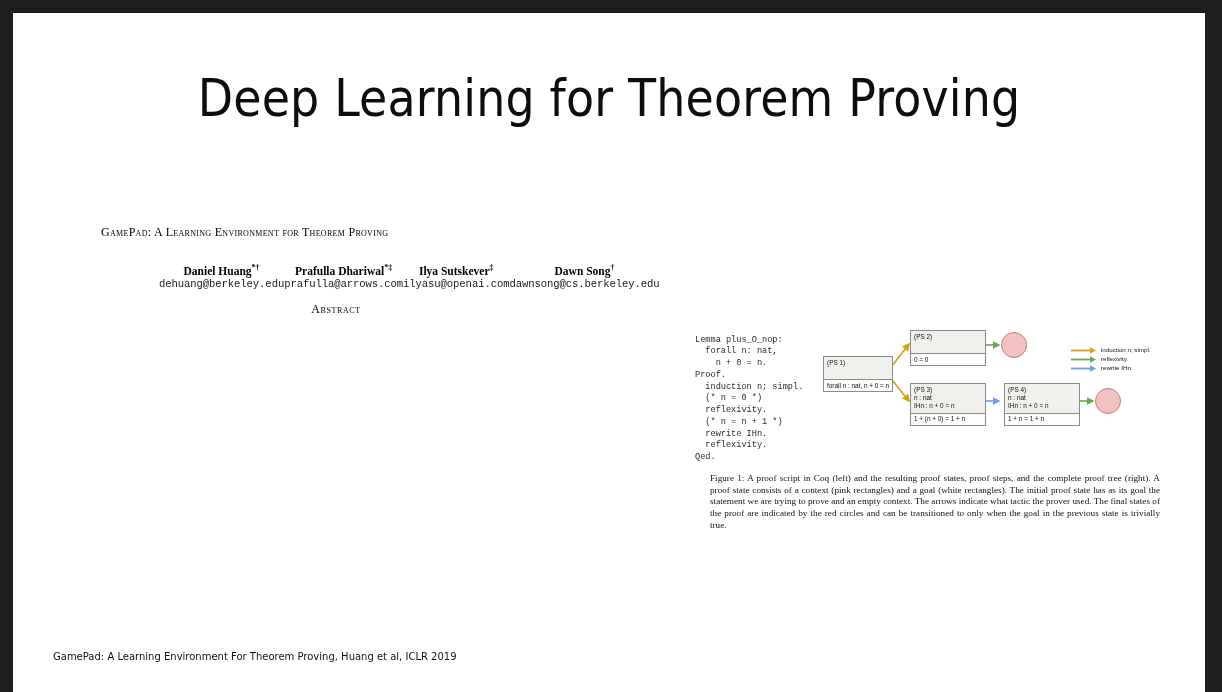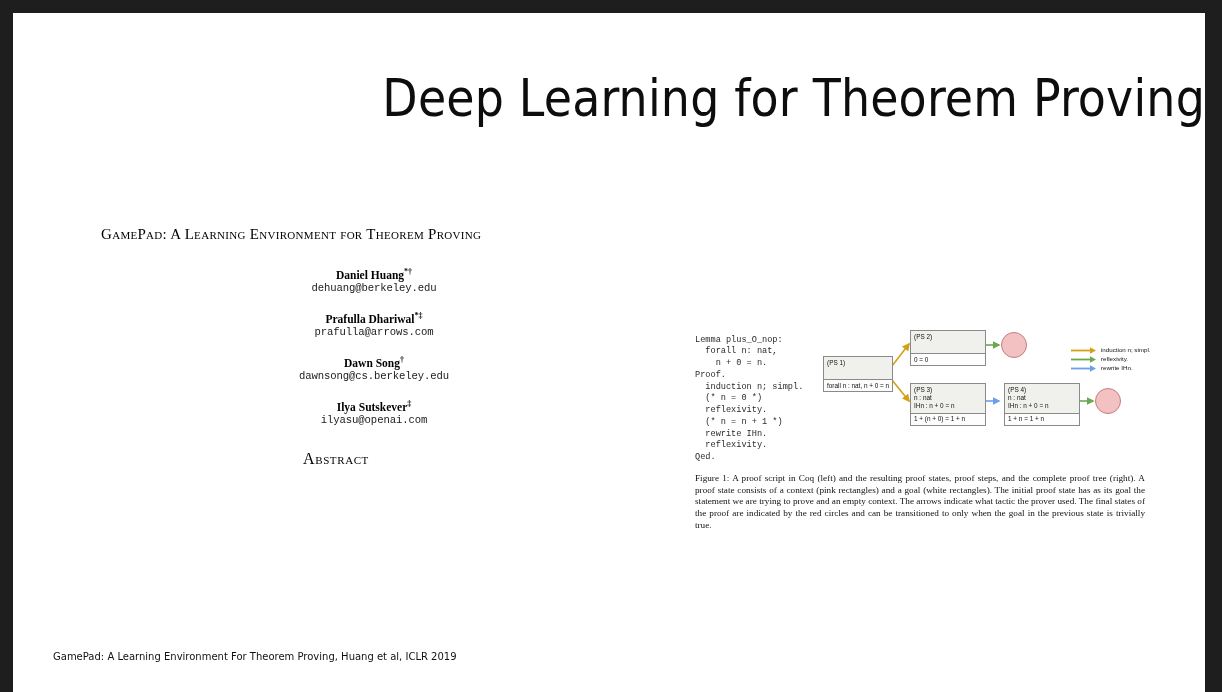--- a/index.html
+++ b/index.html
@@ -31,74 +31,74 @@
     background: #ffffff;
     overflow: hidden;
   }
 
   
   #slide-title {
     position: absolute;
     left: 0;
     top: 56px;
     width: 1192px;
-    text-align: right;
+    text-align: center;
     font-family: "DejaVu Sans Condensed", "Liberation Sans Narrow", "Liberation Sans", sans-serif;
     font-stretch: condensed;
     font-size: 51px;
     font-weight: 400;
     color: #0d0d0d;
     letter-spacing: 0.2px;
     white-space: nowrap;
   }
 
   
   #paper-col {
     position: absolute;
     left: 88px;
     top: 212px;
     width: 470px;
     font-family: "Liberation Serif", "DejaVu Serif", serif;
     color: #000;
   }
   #paper-title {
-    font-size: 15px;
+    font-size: 12px;
     line-height: 1.33;
     font-variant: small-caps;
     letter-spacing: 0.3px;
     margin: 0 0 22px 0;
     width: 440px;
   }
   .authors-grid {
     display: grid;
-    grid-template-columns: 1fr;
+    grid-template-columns: 1fr 1fr 1fr 1fr;
     row-gap: 15px;
     width: 430px;
     margin-left: 58px;
   }
   .author-cell { text-align: center; }
   .author-name {
     font-weight: bold;
     font-size: 11.5px;
     line-height: 1.25;
   }
   .author-name sup { font-weight: bold; font-size: 8px; }
   .author-email {
     font-family: Liberation Mono, monospace;
     font-size: 10.6px;
     line-height: 1.3;
     letter-spacing: -0.1px;
     color: #1a1a1a;
   }
 
   #abstract-heading {
-    margin-top: 22px;
+    margin-top: 10px;
     text-align: center;
     font-variant: small-caps;
-    font-size: 16px;
+    font-size: 12px;
     letter-spacing: 0.6px;
   }
   #abstract-body {
     margin: 13px 0 0 60px;
     width: 418px;
     font-size: 11.4px;
     line-height: 1.285;
     text-align: justify;
     hyphens: auto;
   }
@@ -175,21 +175,21 @@
   .legend-row {
     display: flex;
     align-items: center;
     height: 9px;
   }
   .legend-swatch { width: 26px; height: 9px; margin-right: 4px; flex: 0 0 auto; }
   .legend-text { white-space: nowrap; }
 
   #figure-caption {
     position: absolute;
-    left: 12px;
+    left: 27px;
     top: 155px;
     width: 450px;
     font-family: "Liberation Serif", "DejaVu Serif", serif;
     font-size: 9.2px;
     line-height: 1.27;
     text-align: justify;
     color: #111;
   }
 
   
@@ -218,26 +218,26 @@
       <div class="authors-grid">
         <div class="author-cell">
           <div class="author-name"><span>Daniel Huang</span><sup>*†</sup></div>
           <div class="author-email">dehuang@berkeley.edu</div>
         </div>
         <div class="author-cell">
           <div class="author-name"><span>Prafulla Dhariwal</span><sup>*‡</sup></div>
           <div class="author-email">prafulla@arrows.com</div>
         </div>
         <div class="author-cell">
+          <div class="author-name"><span>Ilya Sutskever</span><sup>‡</sup></div>
+          <div class="author-email">ilyasu@openai.com</div>
+        </div>
+        <div class="author-cell">
           <div class="author-name"><span>Dawn Song</span><sup>†</sup></div>
           <div class="author-email">dawnsong@cs.berkeley.edu</div>
-        </div>
-        <div class="author-cell">
-          <div class="author-name"><span>Ilya Sutskever</span><sup>‡</sup></div>
-          <div class="author-email">ilyasu@openai.com</div>
         </div>
       </div>
 
       <div id="abstract-heading">Abstract</div>
       <div id="abstract-body"></div>
     </div>
 
     <div id="figure-col">
 
       <pre id="coq-script">Lemma plus_O_nop:

